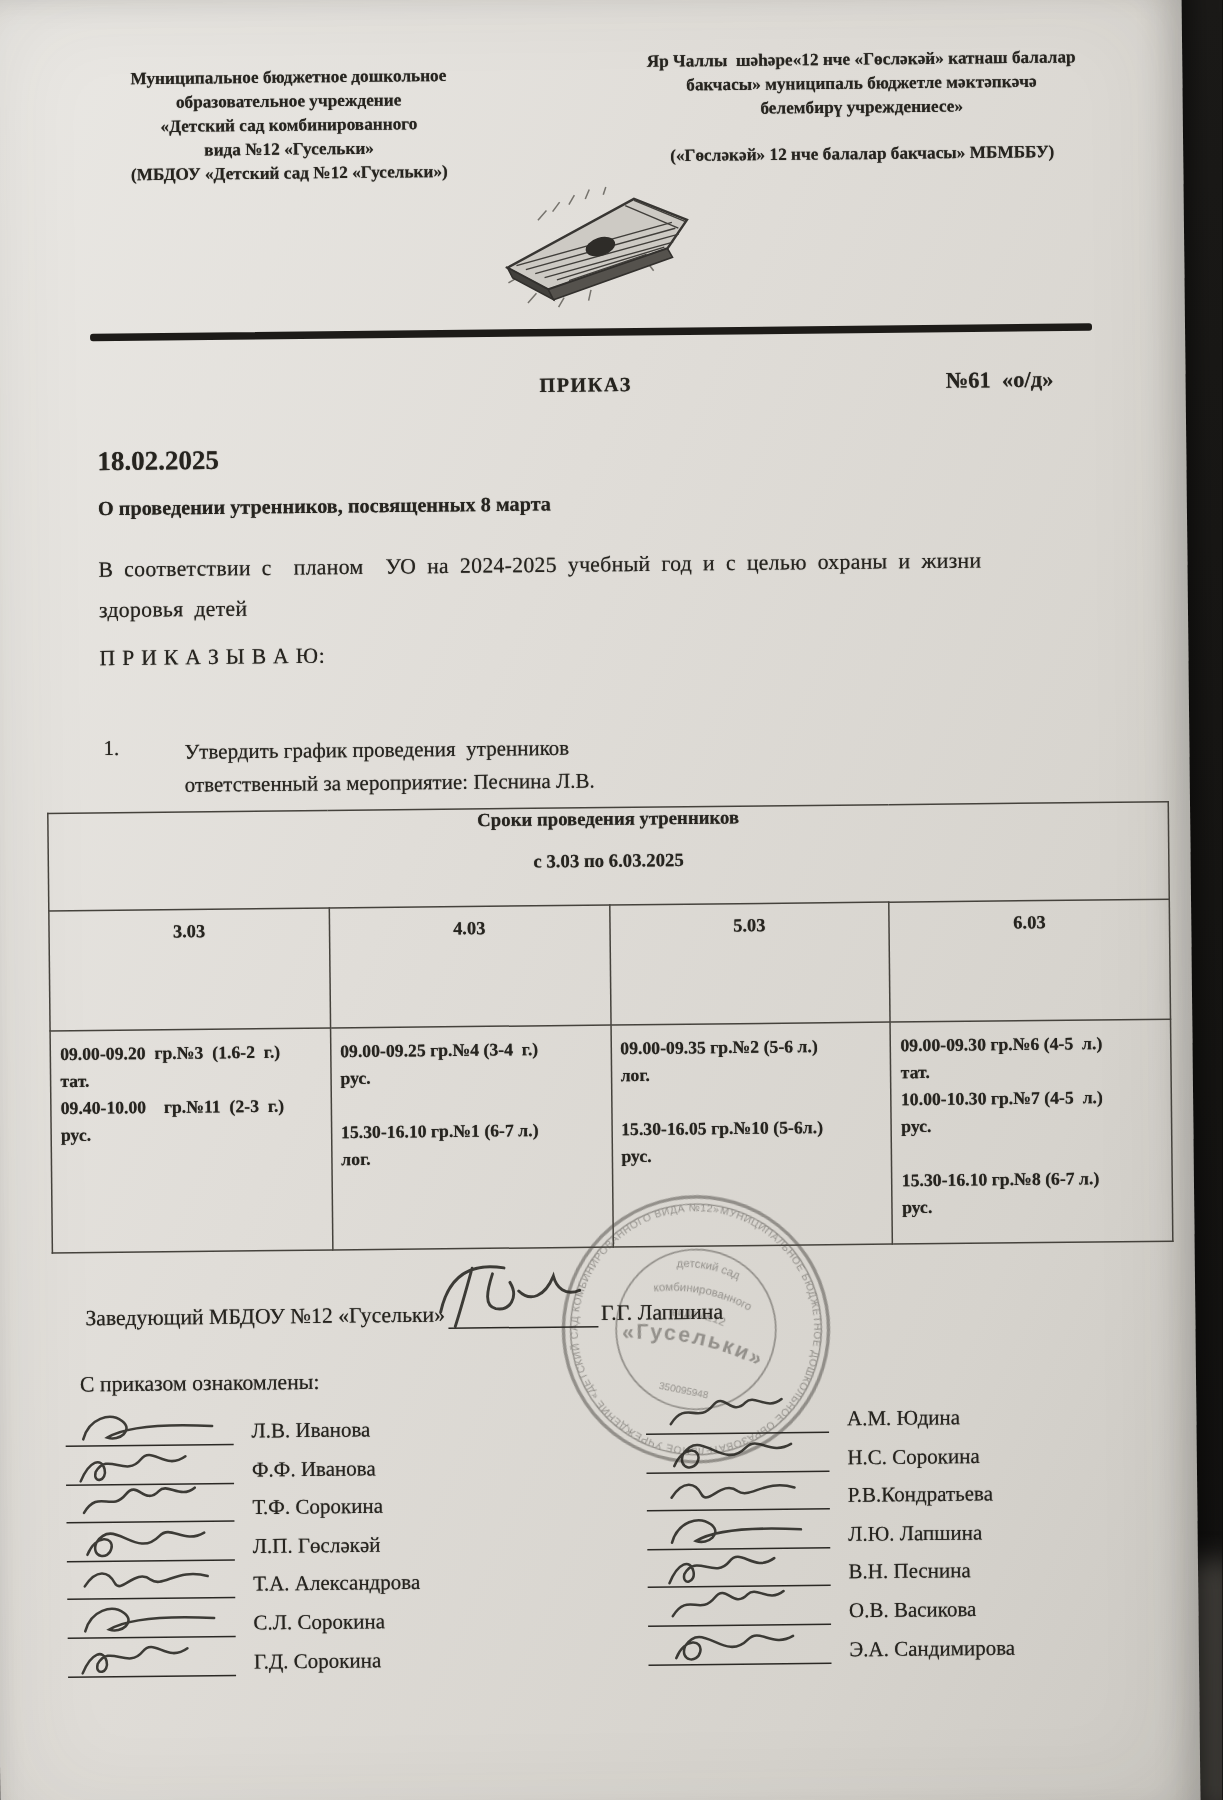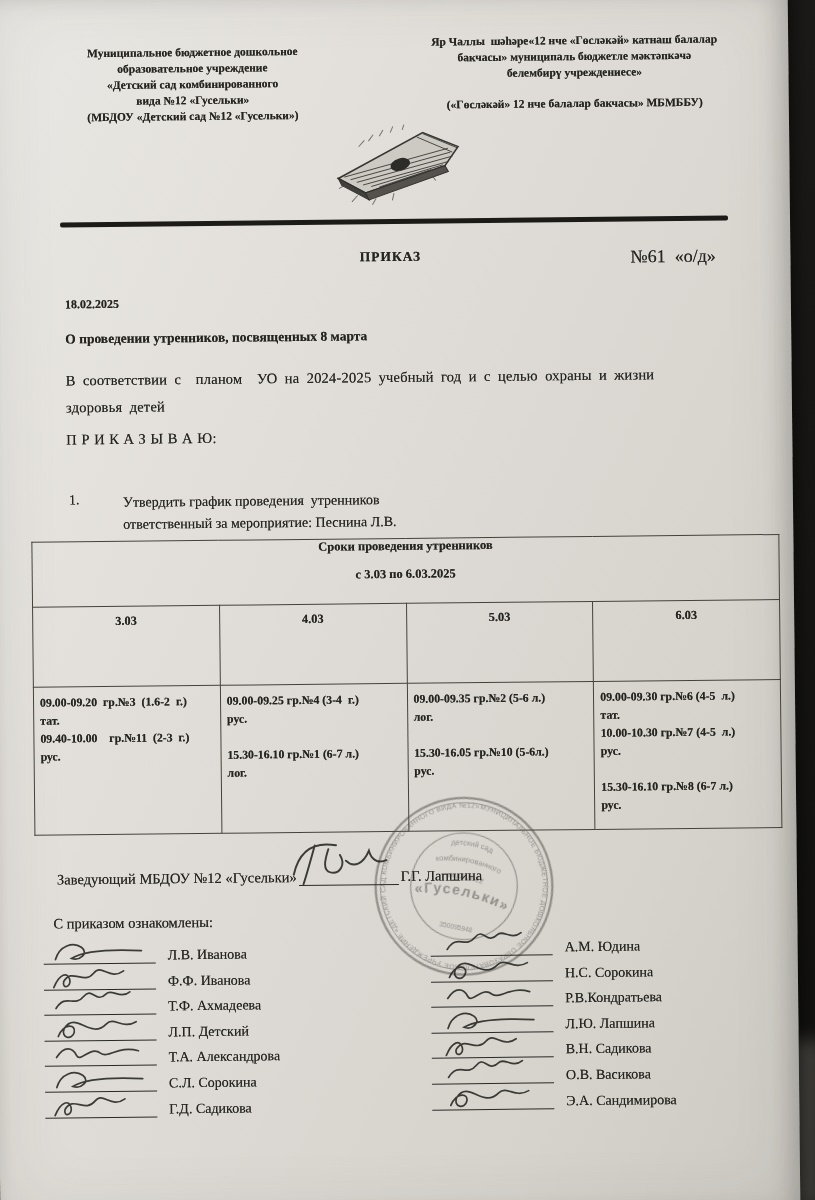--- a/index.html
+++ b/index.html
@@ -20,22 +20,22 @@
   .org-header{font-size:11.5px;font-weight:bold;text-align:center;line-height:16px;}
   .org-left{left:58px;top:56px;width:292px;}
   .org-right{left:390px;top:48px;width:392px;}
   .org-abbr{margin-top:15px;}
 
   .gusli{left:336px;top:138px;width:152px;height:86px;transform:rotate(-3deg);opacity:.92;}
   .rule{left:70px;top:233px;width:668px;height:5px;background:#1d1b18;border-radius:2px;}
 
   .order-title{left:0;top:263px;width:800px;text-align:center;font-weight:bold;
                font-size:13.5px;letter-spacing:1px;}
-  .order-number{left:640px;top:263px;font-weight:normal;font-size:18px;white-space:pre;}
-  .order-date{left:74px;top:308px;font-weight:bold;font-size:12px;}
+  .order-number{left:640px;top:263px;font-weight:bold;font-size:15px;white-space:pre;}
+  .order-date{left:74px;top:308px;font-weight:bold;font-size:18px;}
   .order-subject{left:74px;top:342px;font-weight:bold;font-size:13.5px;}
   .preamble{left:74px;top:378px;width:672px;font-size:14.5px;line-height:27px;
             word-spacing:3.5px;letter-spacing:.2px;}
   .decree{left:74px;top:442px;font-size:14.5px;letter-spacing:.5px;}
   .item-number{left:76px;top:503px;font-size:14px;}
   .item-text{left:130px;top:503px;width:480px;font-size:14px;line-height:22px;}
 
   table.schedule{position:absolute;left:38px;top:552px;width:748px;
                  border-collapse:collapse;table-layout:fixed;}
   table.schedule td{border:1.4px solid #45423c;vertical-align:top;padding:0;}
@@ -231,29 +231,29 @@
             </svg>
           </span>
         <span class="sig-name ink">Ф.Ф. Иванова</span>
       </div>
       <div class="sig-row">
         <span class="sig-line">
             <svg class="scribble row-scrib" viewBox="0 0 100 30">
               <path d="M6,20 C16,4 24,20 34,8 C42,-2 46,16 56,6 C62,0 70,12 80,4"></path>
             </svg>
           </span>
-        <span class="sig-name ink">Т.Ф. Ахмадеева</span>
+        <span class="sig-name ink">Т.Ф. Сорокина</span>
       </div>
       <div class="sig-row">
         <span class="sig-line">
             <svg class="scribble row-scrib" viewBox="0 0 100 30">
               <path d="M8,22 C14,8 26,10 24,18 C22,26 10,24 14,14 C26,-4 40,26 56,10 C64,2 72,16 86,8"></path>
             </svg>
           </span>
-        <span class="sig-name ink">Л.П. Детский</span>
+        <span class="sig-name ink">Л.П. Гөсләкәй</span>
       </div>
       <div class="sig-row">
         <span class="sig-line">
             <svg class="scribble row-scrib" viewBox="0 0 100 30">
               <path d="M6,18 C14,6 22,8 26,16 C30,24 40,6 50,14 C58,20 68,6 88,12"></path>
             </svg>
           </span>
         <span class="sig-name ink">Т.А. Александрова</span>
       </div>
       <div class="sig-row">
@@ -263,21 +263,21 @@
             </svg>
           </span>
         <span class="sig-name ink">С.Л. Сорокина</span>
       </div>
       <div class="sig-row">
         <span class="sig-line">
             <svg class="scribble row-scrib" viewBox="0 0 100 30">
               <path d="M4,24 C10,10 18,8 20,16 C22,24 12,26 14,18 C22,4 34,22 44,10 C52,0 60,18 74,8"></path>
             </svg>
           </span>
-        <span class="sig-name ink">Г.Д. Садикова</span>
+        <span class="sig-name ink">Г.Д. Сорокина</span>
       </div>
     </div>
 
     <div class="abs sig-col col-right">
       <div class="sig-row">
         <span class="sig-line">
             <svg class="scribble row-scrib" viewBox="0 0 100 30">
               <path d="M6,20 C16,4 24,20 34,8 C42,-2 46,16 56,6 C62,0 70,12 80,4"></path>
             </svg>
           </span>
@@ -306,21 +306,21 @@
             </svg>
           </span>
         <span class="sig-name ink">Л.Ю. Лапшина</span>
       </div>
       <div class="sig-row">
         <span class="sig-line">
             <svg class="scribble row-scrib" viewBox="0 0 100 30">
               <path d="M4,24 C10,10 18,8 20,16 C22,24 12,26 14,18 C22,4 34,22 44,10 C52,0 60,18 74,8"></path>
             </svg>
           </span>
-        <span class="sig-name ink">В.Н. Садикова</span>
+        <span class="sig-name ink">В.Н. Песнина</span>
       </div>
       <div class="sig-row">
         <span class="sig-line">
             <svg class="scribble row-scrib" viewBox="0 0 100 30">
               <path d="M6,20 C16,4 24,20 34,8 C42,-2 46,16 56,6 C62,0 70,12 80,4"></path>
             </svg>
           </span>
         <span class="sig-name ink">О.В. Васикова</span>
       </div>
       <div class="sig-row">

